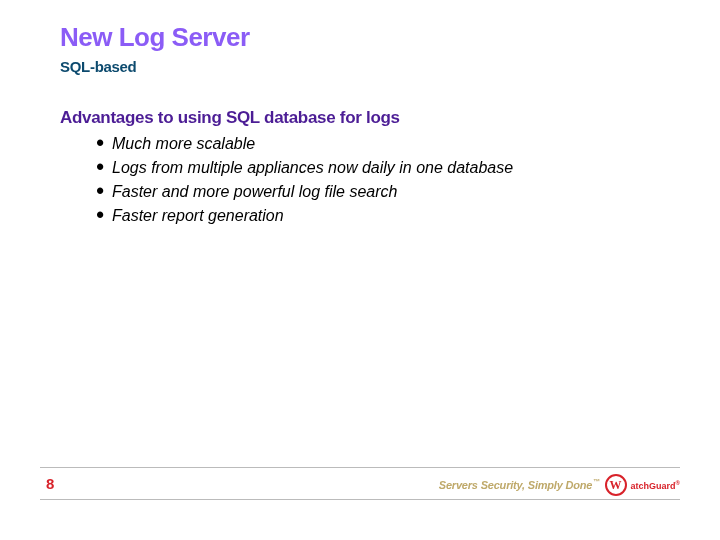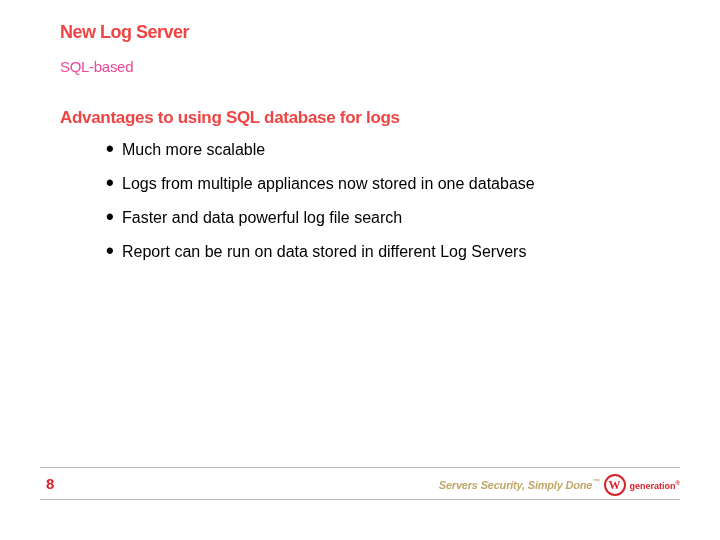--- a/index.html
+++ b/index.html
@@ -18,59 +18,60 @@
     width: 720px;
     height: 540px;
     box-sizing: border-box;
   }
   .title {
     position: absolute;
     left: 60px;
     top: 22px;
     font-family: "Arial Black", Arial, sans-serif;
     font-weight: 900;
-    font-size: 18px;
-    color: #ef4444;
+    font-size: 26px;
+    color: #8b5cf6;
     letter-spacing: -0.5px;
   }
   .subtitle {
     position: absolute;
     left: 60px;
     top: 58px;
     font-family: "Arial Black", Arial, sans-serif;
-    font-weight: 400;
+    font-weight: 700;
     font-size: 15px;
-    color: #ec4899;
+    color: #0c4a6e;
     letter-spacing: -0.3px;
   }
   .content {
     position: absolute;
     left: 60px;
     top: 108px;
     width: 600px;
   }
   .heading {
     font-family: "Arial Black", Arial, sans-serif;
     font-weight: 900;
     font-size: 17px;
-    color: #ef4444;
+    color: #4c1d95;
     margin: 0 0 4px 0;
     letter-spacing: -0.3px;
   }
   .bullets {
     margin: 0 0 8px 0;
     padding: 0;
     list-style: none;
   }
   .bullets li {
     position: relative;
     padding-left: 52px;
     font-size: 16px;
     line-height: 24px;
-    margin: 10px;
+    margin: 0;
+    font-style: italic;
   }
   .bullets li::before {
     content: "•";
     position: absolute;
     left: 36px;
     top: -1px;
     font-size: 22px;
     color: #000000;
     font-weight: bold;
   }
@@ -151,40 +152,40 @@
 <div class="slide">
 
   <div class="title">New Log Server</div>
   <div class="subtitle">SQL-based</div>
 
   <div class="content">
 
     <div class="heading">Advantages to using SQL database for logs</div>
     <ul class="bullets">
       <li>Much more scalable</li>
-      <li>Logs from multiple appliances now stored in one database</li>
-      <li>Faster and data powerful log file search</li>
-      <li>Report can be run on data stored in different Log Servers</li>
+      <li>Logs from multiple appliances now daily in one database</li>
+      <li>Faster and more powerful log file search</li>
+      <li>Faster report generation</li>
     </ul>
 
     <ul class="bullets">
     </ul>
 
   </div>
 
   <div class="footer-line line1"></div>
 
   <div class="page-number">8</div>
 
   <div class="tagline">
     <span>Servers Security, Simply Done</span><span class="tm">™</span>
   </div>
 
   <div class="logo">
     <div class="logo-mark">
       <span class="logo-w">W</span>
     </div>
-    <div class="logo-text"><span>generation</span><span class="reg">®</span></div>
+    <div class="logo-text"><span>atchGuard</span><span class="reg">®</span></div>
   </div>
 
   <div class="footer-line line2"></div>
 
 </div>
 
 </body></html>

